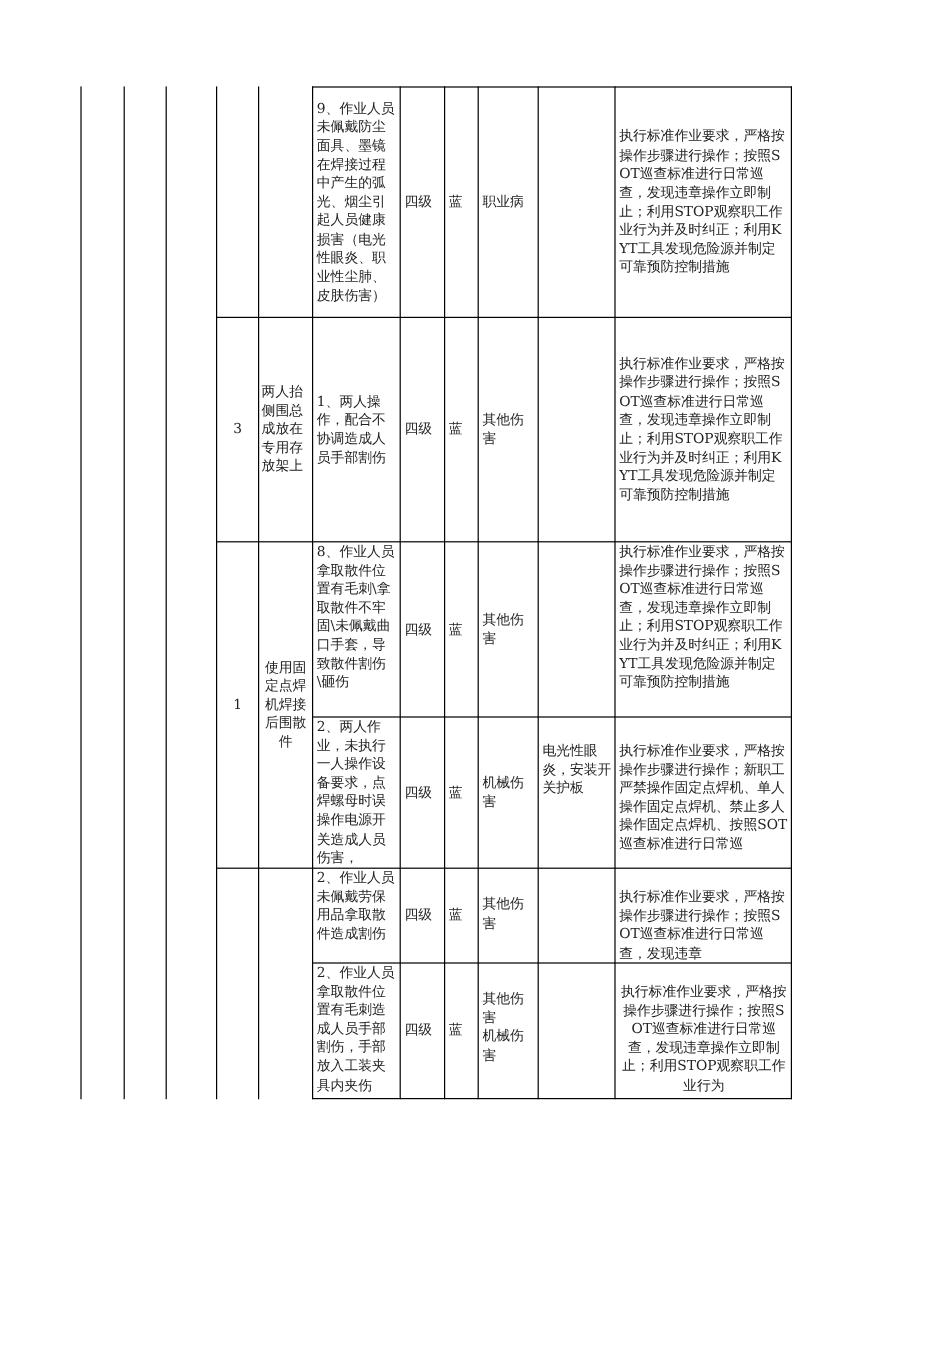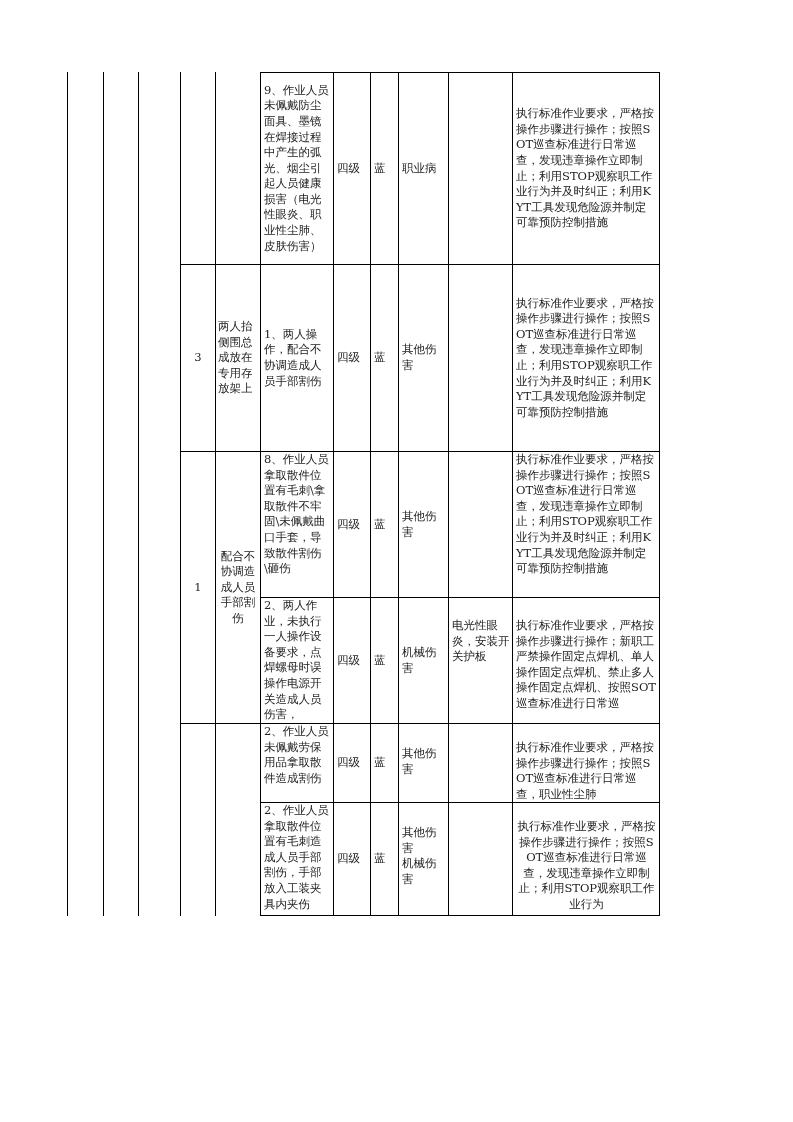--- a/index.html
+++ b/index.html
@@ -82,21 +82,21 @@
       <span></span>
     </div>
   <div class="cell left" style="left:513px; top:265px; width:146px; height:186px;">
       <span>执行标准作业要求，严格按操作步骤进行操作；按照SOT巡查标准进行日常巡查，发现违章操作立即制止；利用STOP观察职工作业行为并及时纠正；利用KYT工具发现危险源并制定可靠预防控制措施</span>
     </div>
 
   <div class="cell center" style="left:181px; top:452px; width:34px; height:271px;">
       <span>1</span>
     </div>
   <div class="cell center" style="left:216px; top:452px; width:44px; height:271px;">
-      <span>配合不协调造成人员手部割伤</span>
+      <span>使用固定点焊机焊接后围散件</span>
     </div>
 
   <div class="cell left top" style="left:261px; top:452px; width:72px; height:145px;">
       <span>8、作业人员拿取散件位置有毛刺\拿取散件不牢固\未佩戴曲口手套，导致散件割伤\砸伤</span>
     </div>
   <div class="cell left" style="left:334px; top:452px; width:36px; height:145px;">
       <span>四级</span>
     </div>
   <div class="cell left" style="left:371px; top:452px; width:27px; height:145px;">
       <span>蓝</span>
@@ -139,21 +139,21 @@
   <div class="cell left" style="left:371px; top:724px; width:27px; height:78px;">
       <span>蓝</span>
     </div>
   <div class="cell left top" style="left:399px; top:724px; width:49px; height:78px; padding-top:22px;">
       <span>其他伤害</span>
     </div>
   <div class="cell left" style="left:449px; top:724px; width:63px; height:78px;">
       <span></span>
     </div>
   <div class="cell left top" style="left:513px; top:724px; width:146px; height:78px; padding-top:16px;">
-      <span>执行标准作业要求，严格按操作步骤进行操作；按照SOT巡查标准进行日常巡查，职业性尘肺</span>
+      <span>执行标准作业要求，严格按操作步骤进行操作；按照SOT巡查标准进行日常巡查，发现违章</span>
     </div>
 
   <div class="cell left top" style="left:261px; top:803px; width:72px; height:112px;">
       <span>2、作业人员拿取散件位置有毛刺造成人员手部割伤，手部放入工装夹具内夹伤</span>
     </div>
   <div class="cell left" style="left:334px; top:803px; width:36px; height:112px;">
       <span>四级</span>
     </div>
   <div class="cell left" style="left:371px; top:803px; width:27px; height:112px;">
       <span>蓝</span>

